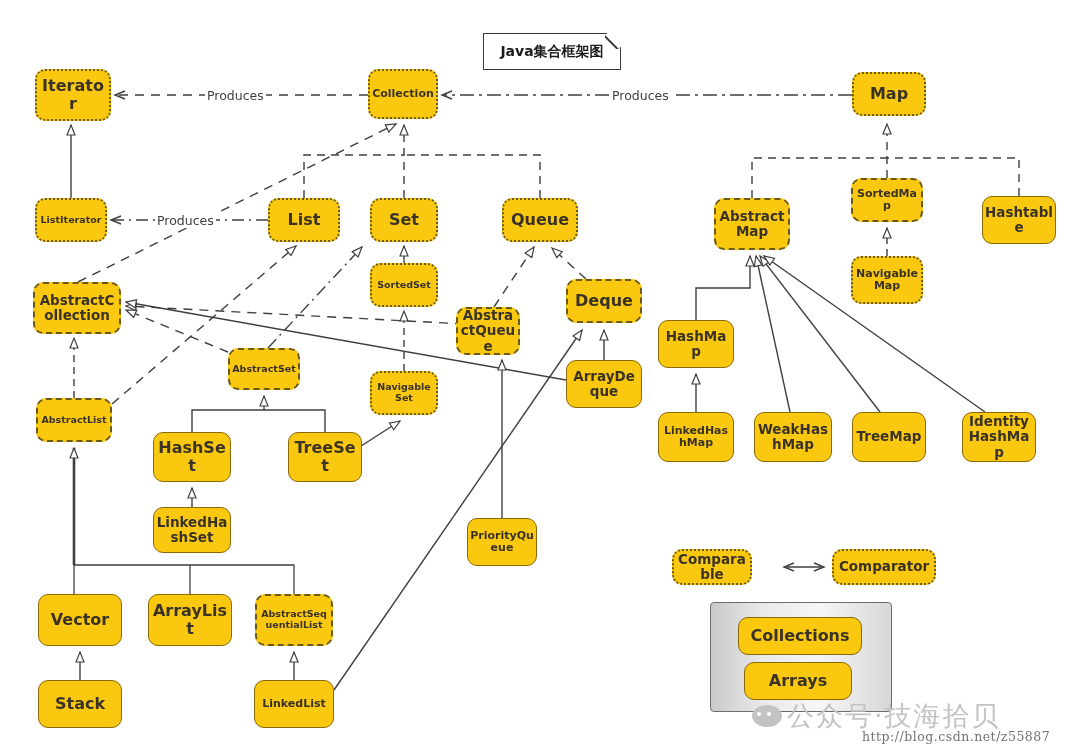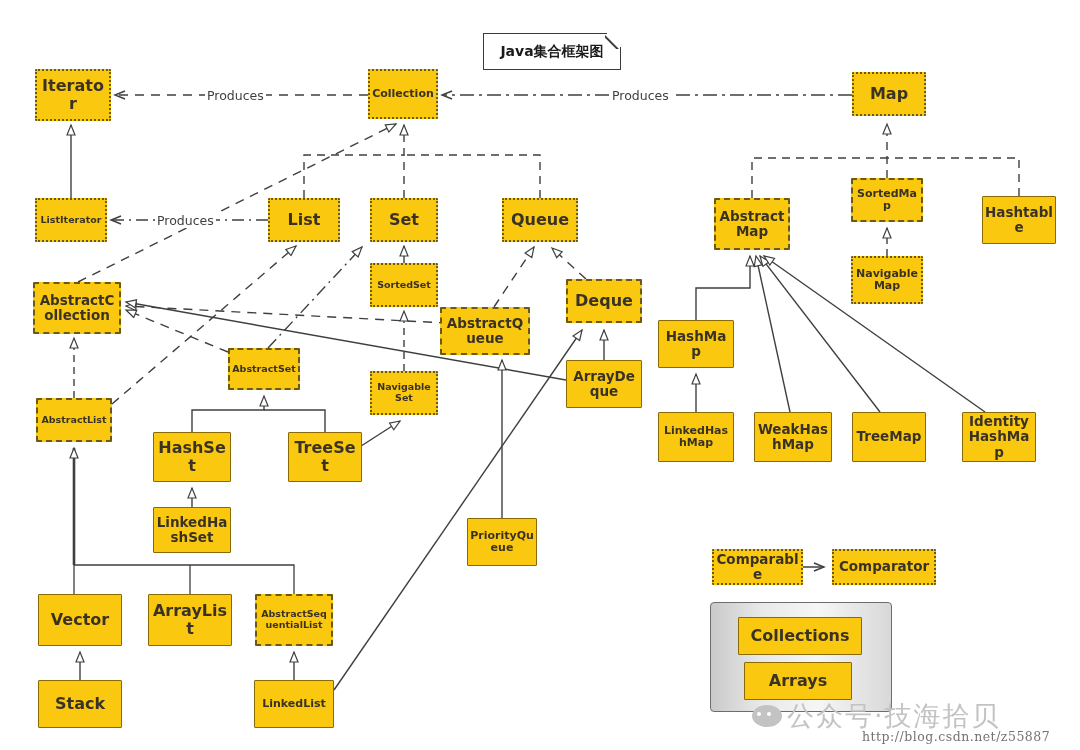--- a/index.html
+++ b/index.html
@@ -28,21 +28,21 @@
     position: absolute;
     box-sizing: border-box;
     background: #FAC80F;
     color: #3a3325;
     display: flex;
     align-items: center;
     justify-content: center;
     text-align: center;
     font-weight: bold;
     line-height: 1.12;
-    border-radius: 1px;
+    border-radius: 10px;
     word-break: break-all;
     overflow: hidden;
     padding: 1px 2px;
     z-index: 5;
   }
   .b-solid  { border: 1.6px solid #8a6a06; }
   .b-dashed { border: 2px dashed #6b5a10; }
   .b-dotted { border: 2.5px dotted #6b5a10; }
 
   .t-lg { font-size: 16px; }
@@ -293,21 +293,21 @@
   <div class="node b-dotted t-lg" style="left:268px; top:198px; width:72px; height:44px;">List</div>
   <div class="node b-dotted t-lg" style="left:370px; top:198px; width:68px; height:44px;">Set</div>
   <div class="node b-dotted t-lg" style="left:502px; top:198px; width:76px; height:44px;">Queue</div>
 
   <div class="node b-dotted t-xs" style="left:370px; top:263px; width:68px; height:44px;">SortedSet</div>
   <div class="node b-dotted t-xs" style="left:370px; top:371px; width:68px; height:44px;">NavigableSet</div>
 
   <div class="node b-dashed t-md" style="left:33px; top:282px; width:88px; height:52px;">AbstractCollection</div>
   <div class="node b-dashed t-xs" style="left:36px; top:398px; width:76px; height:44px;">AbstractList</div>
   <div class="node b-dashed t-xs" style="left:228px; top:348px; width:72px; height:42px;">AbstractSet</div>
-  <div class="node b-dashed t-md" style="left:440px; top:307px; width:90px; height:48px;">AbstractQueue</div>
+  <div class="node b-dashed t-md" style="left:456px; top:307px; width:64px; height:48px;">AbstractQueue</div>
 
   <div class="node b-dashed t-lg" style="left:566px; top:279px; width:76px; height:44px;">Deque</div>
   <div class="node b-solid t-md" style="left:566px; top:360px; width:76px; height:48px;">ArrayDeque</div>
   <div class="node b-solid t-sm" style="left:467px; top:518px; width:70px; height:48px;">PriorityQueue</div>
 
   <div class="node b-solid t-lg" style="left:153px; top:432px; width:78px; height:50px;">HashSet</div>
   <div class="node b-solid t-lg" style="left:288px; top:432px; width:74px; height:50px;">TreeSet</div>
   <div class="node b-solid t-md" style="left:153px; top:507px; width:78px; height:46px;">LinkedHashSet</div>
 
   <div class="node b-solid t-lg" style="left:38px; top:594px; width:84px; height:52px;">Vector</div>
@@ -320,21 +320,21 @@
   <div class="node b-dashed t-sm" style="left:851px; top:178px; width:72px; height:44px;">SortedMap</div>
   <div class="node b-dotted t-sm" style="left:851px; top:256px; width:72px; height:48px;">NavigableMap</div>
   <div class="node b-solid t-md" style="left:982px; top:196px; width:74px; height:48px;">Hashtable</div>
 
   <div class="node b-solid t-md" style="left:658px; top:320px; width:76px; height:48px;">HashMap</div>
   <div class="node b-solid t-sm" style="left:658px; top:412px; width:76px; height:50px;">LinkedHashMap</div>
   <div class="node b-solid t-md" style="left:754px; top:412px; width:78px; height:50px;">WeakHashMap</div>
   <div class="node b-solid t-md" style="left:852px; top:412px; width:74px; height:50px;">TreeMap</div>
   <div class="node b-solid t-md" style="left:962px; top:412px; width:74px; height:50px;">IdentityHashMap</div>
 
-  <div class="node b-dotted t-md" style="left:672px; top:549px; width:91px; height:36px;margin-left:40px;">Comparable</div>
+  <div class="node b-dotted t-md" style="left:672px; top:549px; width:80px; height:36px;">Comparable</div>
   <div class="node b-dotted t-md" style="left:832px; top:549px; width:104px; height:36px;">Comparator</div>
 
   <div class="node b-solid t-lg" style="left:738px; top:617px; width:124px; height:38px; z-index:7;">Collections</div>
   <div class="node b-solid t-lg" style="left:738px; top:662px; width:108px; height:38px; z-index:7;margin-left:6px;">Arrays</div>
 
   <div id="watermark">
     <span class="wechat-bubble"></span>
     <span>公众号·技海拾贝</span>
   </div>
   <div id="watermark-url">http://blog.csdn.net/z55887</div>

